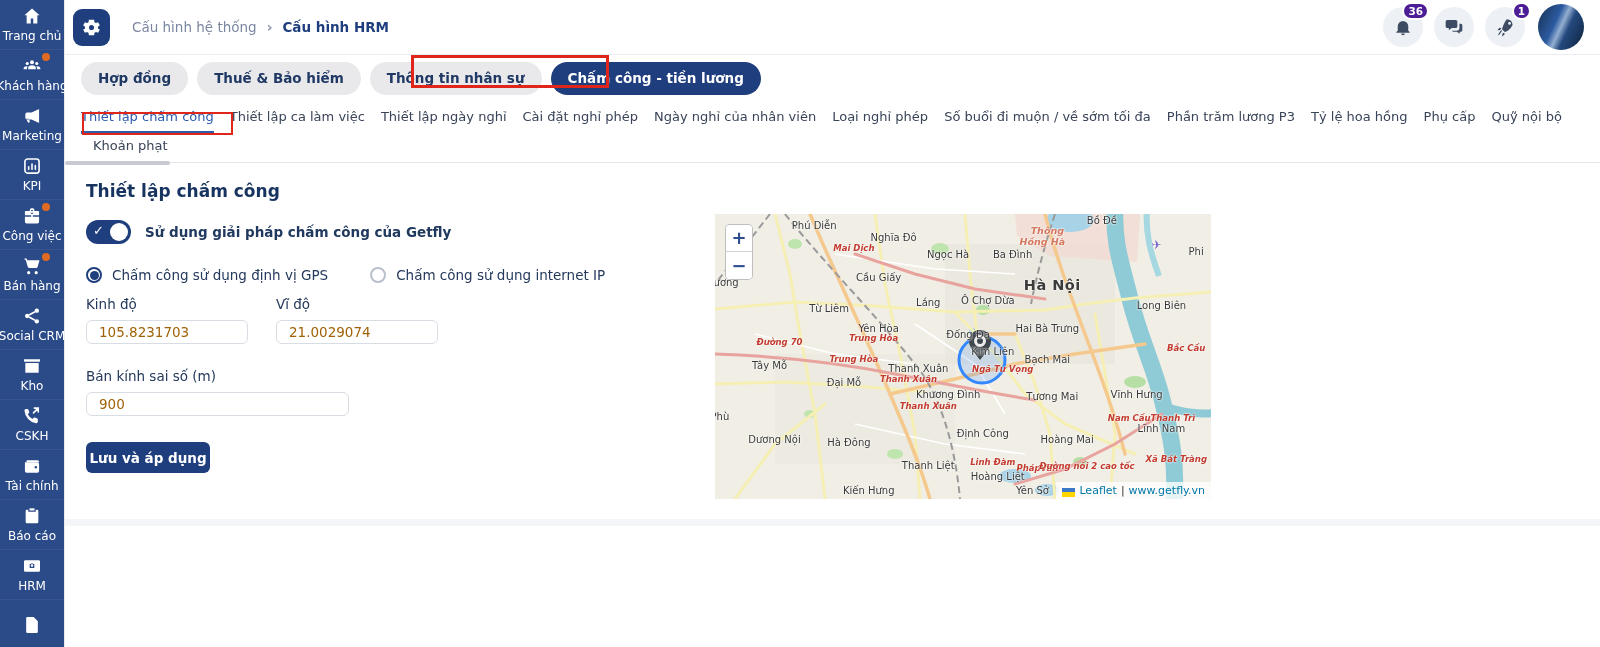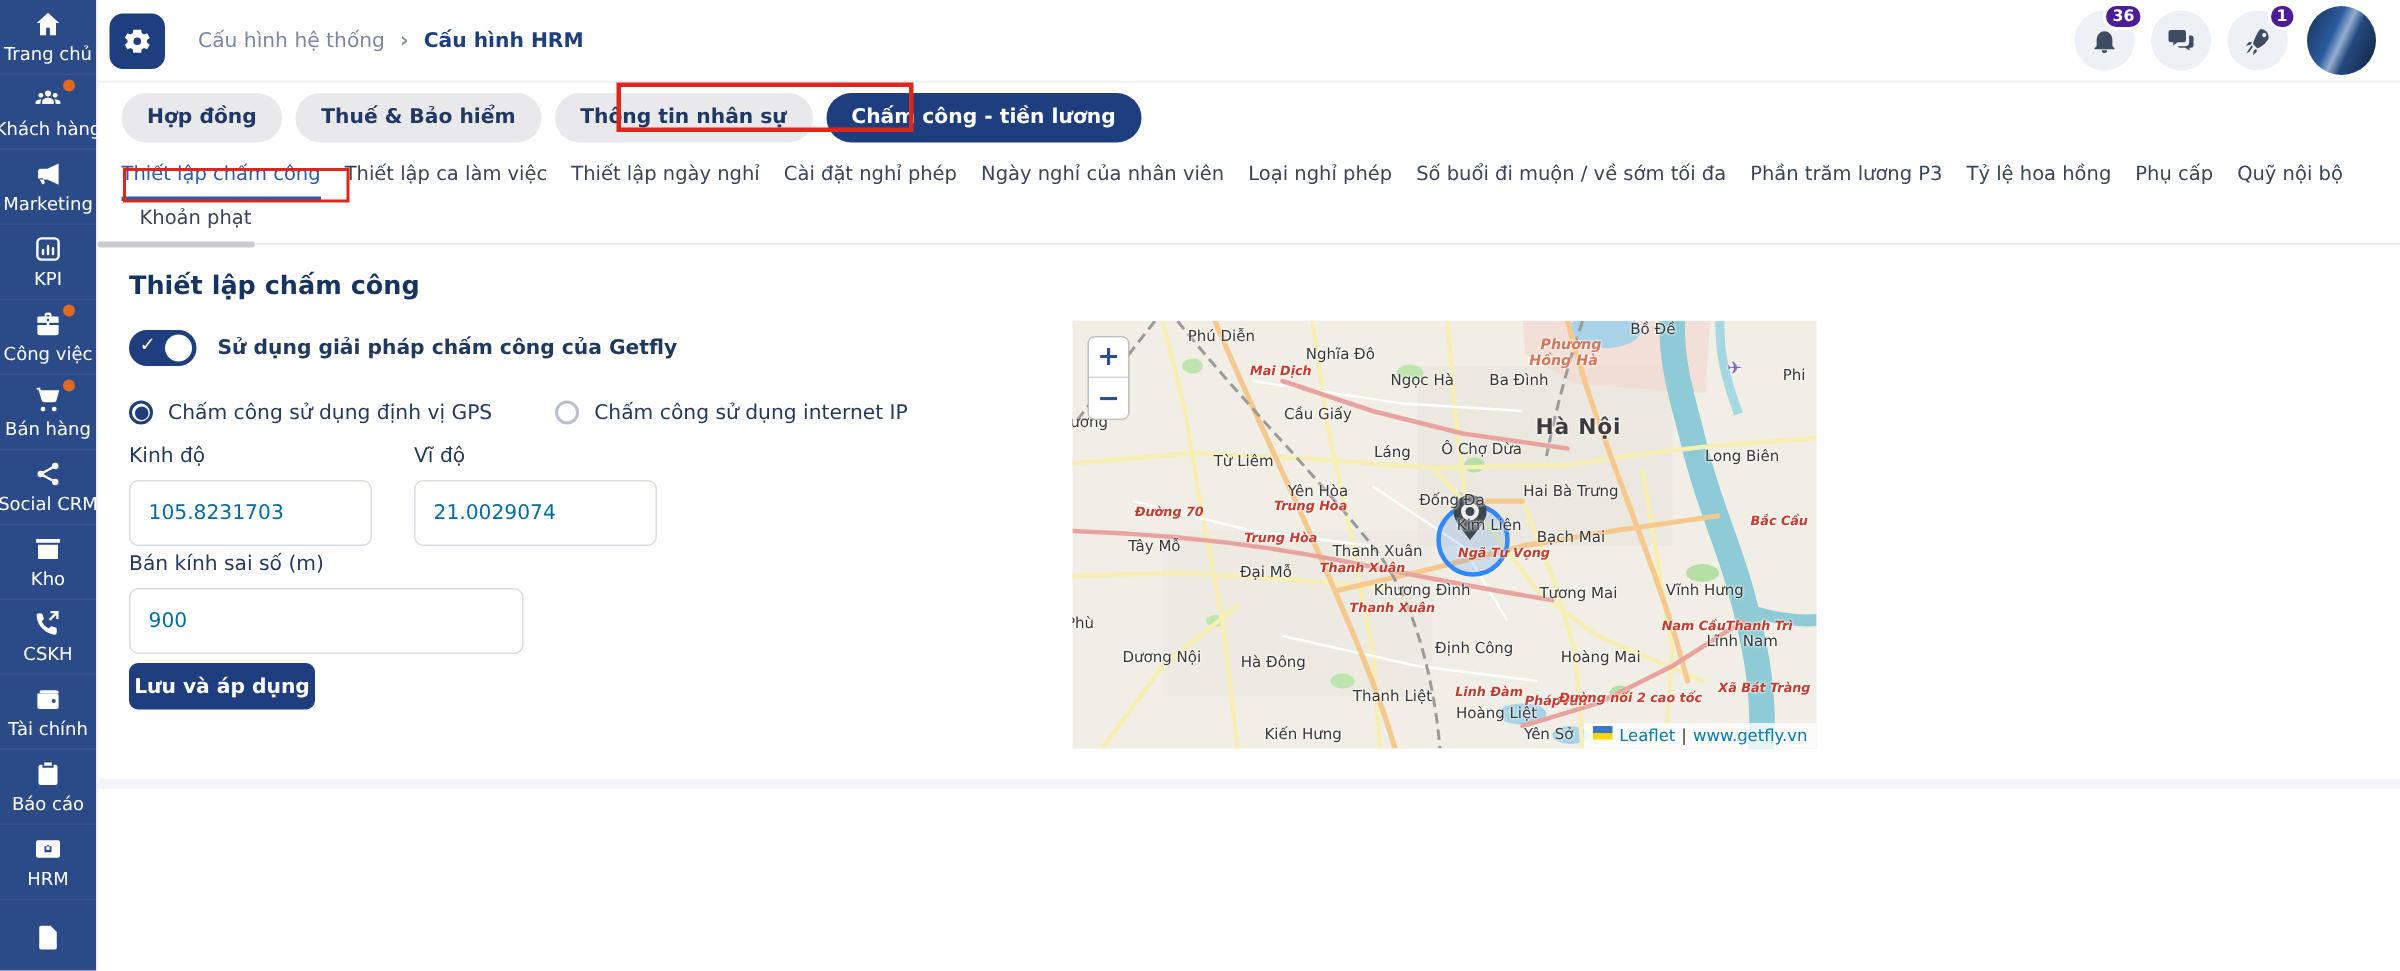--- a/index.html
+++ b/index.html
@@ -64,43 +64,43 @@
   .radio-row { position:absolute; left:21px; top:104px; display:flex; align-items:center; gap:12px; }
   .radio-item { display:flex; align-items:center; gap:10px; cursor:pointer; }
   .radio-item + .radio-item { margin-left:30px; }
   .radio { width:16px; height:16px; border-radius:50%; border:2px solid #B9C0CC; background:#fff;
     display:flex; align-items:center; justify-content:center; }
   .radio.sel { border-color:#1F3E7D; }
   .radio.sel::after { content:""; width:9px; height:9px; border-radius:50%; background:#1F3E7D; }
   .radio-label { font-size:13.5px; font-weight:500; color:#24395C; }
 
   .fld-label { position:absolute; font-size:13.5px; font-weight:500; color:#24395C; }
-  .inp { position:absolute; height:44px; border:1px solid #D8DCE3; border-radius:6px; padding:0 12px;
-    font-size:13.5px; color:#0369a1; font-family:inherit; background:#fff; outline:none; }
+  .inp { position:absolute; height:24px; border:1px solid #D8DCE3; border-radius:6px; padding:0 12px;
+    font-size:13.5px; color:#a16207; font-family:inherit; background:#fff; outline:none; }
 
   .btn { position:absolute; border:none; border-radius:6px; background:#1F3E7D; color:#fff; font-size:13.5px;
     font-weight:600; cursor:pointer; font-family:inherit; }
 
   
   .map { position:absolute; left:650px; top:51px; width:496px; height:285px; background:#F1EEE6; overflow:hidden; }
   .map svg.base { position:absolute; inset:0; }
   .ml { position:absolute; transform:translate(-50%,-50%); white-space:nowrap; pointer-events:none;
     text-shadow:0 0 2px #fff,0 0 2px #fff; }
   .ml.p { font-size:10px; color:#383838; font-weight:500; }
   .ml.b { font-size:14.5px; color:#3C3C3C; font-weight:600; letter-spacing:.5px; }
   .ml.r { font-size:8.5px; color:#C23B2E; font-style:italic; font-weight:600; }
   .ml.o { font-size:9.5px; color:#D4765C; font-style:italic; font-weight:600; }
   .ml.plane { font-size:12px; color:#7B68C8; }
   .zoomctl { position:absolute; left:10px; top:10px; width:28px; border:1.5px solid rgba(0,0,0,.25); border-radius:5px;
     overflow:hidden; background:#fff; }
   .zoomctl button { display:block; width:100%; height:27px; background:#fff; border:none; font-size:18px; font-weight:700;
     color:#2F4E8F; cursor:pointer; line-height:1; font-family:inherit; }
   .zoomctl button:first-child { border-bottom:1px solid #D5D5D5; }
   .attr { position:absolute; right:0; bottom:0; background:rgba(255,255,255,.78); padding:2px 6px; font-size:11px;
-    display:flex; align-items:flex-start; gap:4px; color:#333;margin-top:24px; }
+    display:flex; align-items:flex-end; gap:4px; color:#333;margin-top:24px; }
   .attr .lnk { color:#0078A8; cursor:pointer; }
   .flag { width:13px; height:9px; background:linear-gradient(#3C78C8 50%,#FFD500 50%); display:inline-block; }
 
   .band { height:7px; background:#F3F5F8; margin-top:10px; }
 
   
   .anno { position:absolute; border:3px solid #E0261B; z-index:9; pointer-events:none; }
   .anno2 { border-width:2px; }
 </style>
 </head>
@@ -404,21 +404,21 @@
           <circle cx="0" cy="-19" r="4.5" fill="none" stroke="#EDEDED" stroke-width="3"></circle>
         </g>
       </svg>
 
       <div id="map-labels">
           <span class="ml p" style="left: 20%; top: 4%;">Phú Diễn</span>
           <span class="ml p" style="left: 36%; top: 8%;">Nghĩa Đô</span>
           <span class="ml r" style="left: 28%; top: 12%;">Mai Dịch</span>
           <span class="ml p" style="left: 47%; top: 14%;">Ngọc Hà</span>
           <span class="ml p" style="left: 60%; top: 14%;">Ba Đình</span>
-          <span class="ml o" style="left: 67%; top: 5.5%;">Phường</span>
+          <span class="ml o" style="left: 67%; top: 5.5%;">Thông</span>
           <span class="ml o" style="left: 66%; top: 9.5%;">Hồng Hà</span>
           <span class="ml p" style="left: 78%; top: 2%;">Bồ Đề</span>
           <span class="ml p" style="left: 97%; top: 13%;">Phi</span>
           <span class="ml p" style="left: 33%; top: 22%;">Cầu Giấy</span>
           <span class="ml b" style="left: 68%; top: 25%;">Hà Nội</span>
           <span class="ml p" style="left: 1%; top: 24%;">Phương</span>
           <span class="ml p" style="left: 23%; top: 33%;">Từ Liêm</span>
           <span class="ml p" style="left: 43%; top: 31%;">Láng</span>
           <span class="ml p" style="left: 55%; top: 30%;">Ô Chợ Dừa</span>
           <span class="ml p" style="left: 90%; top: 32%;">Long Biên</span>

